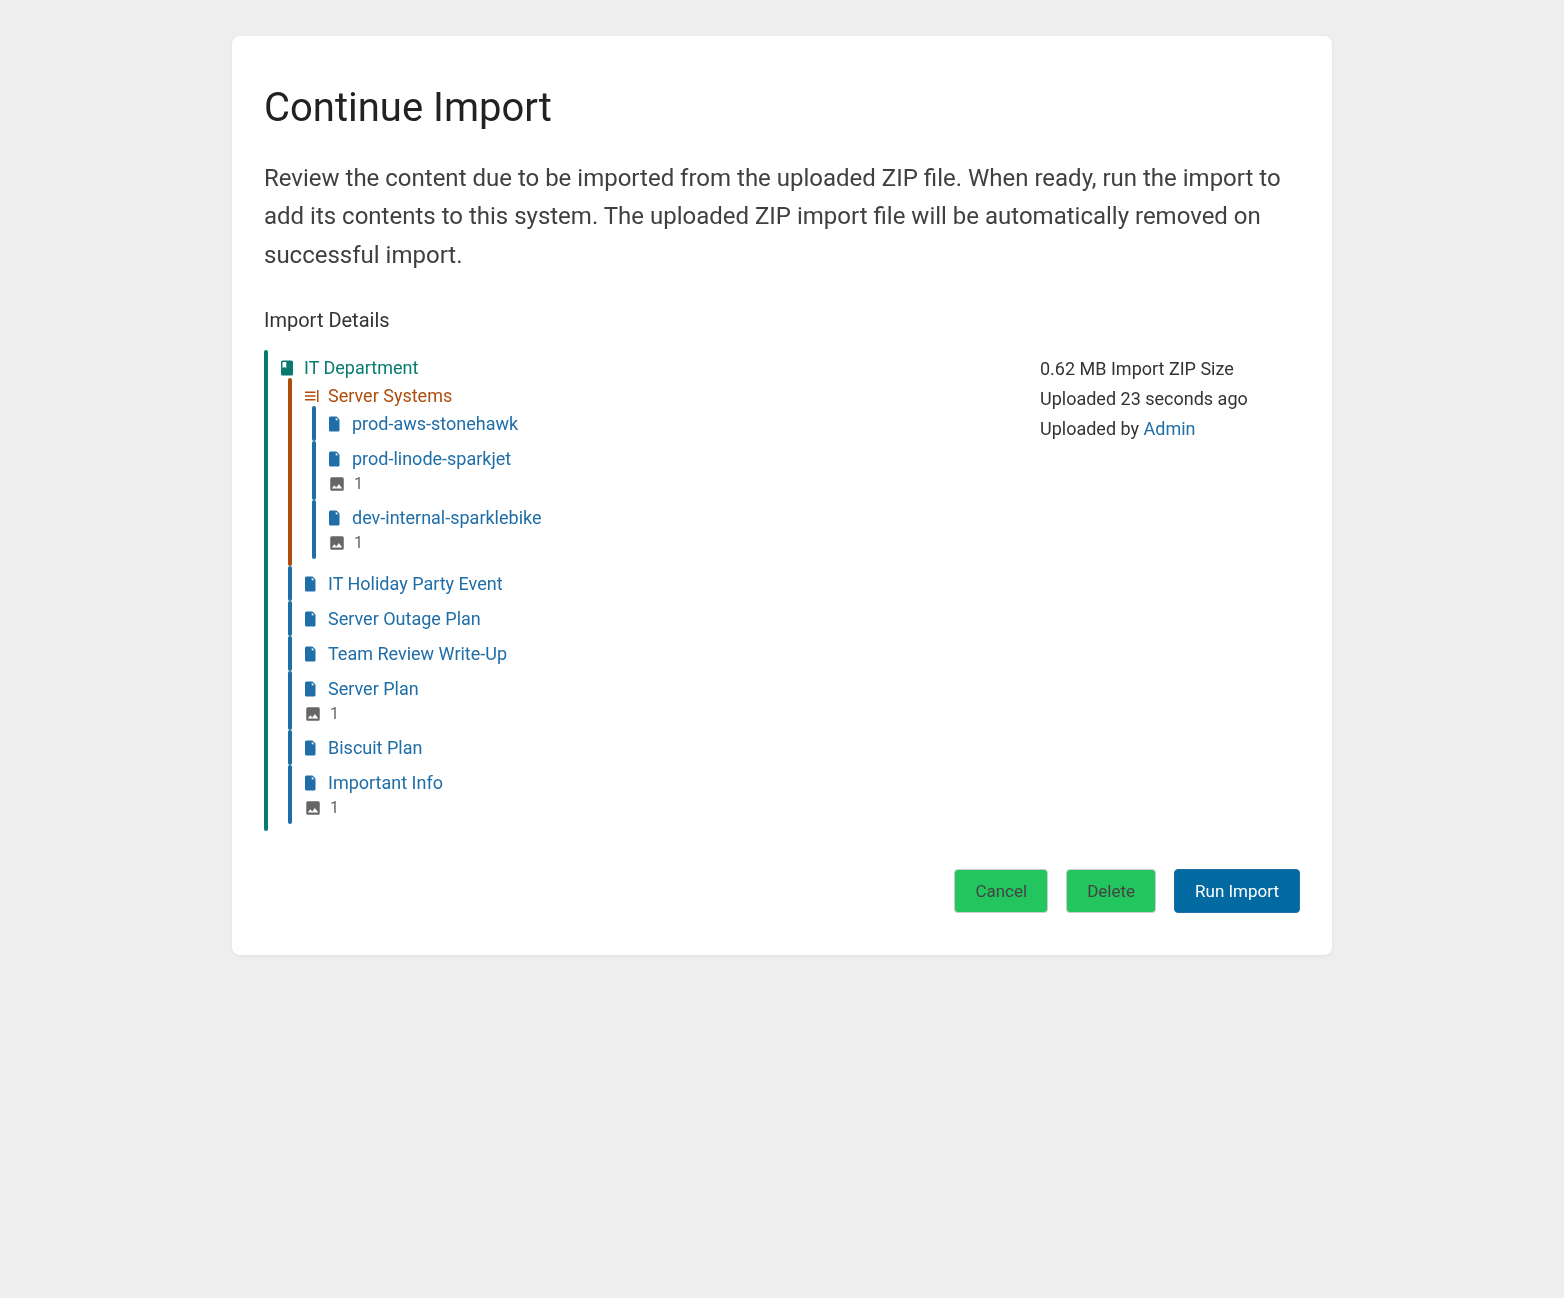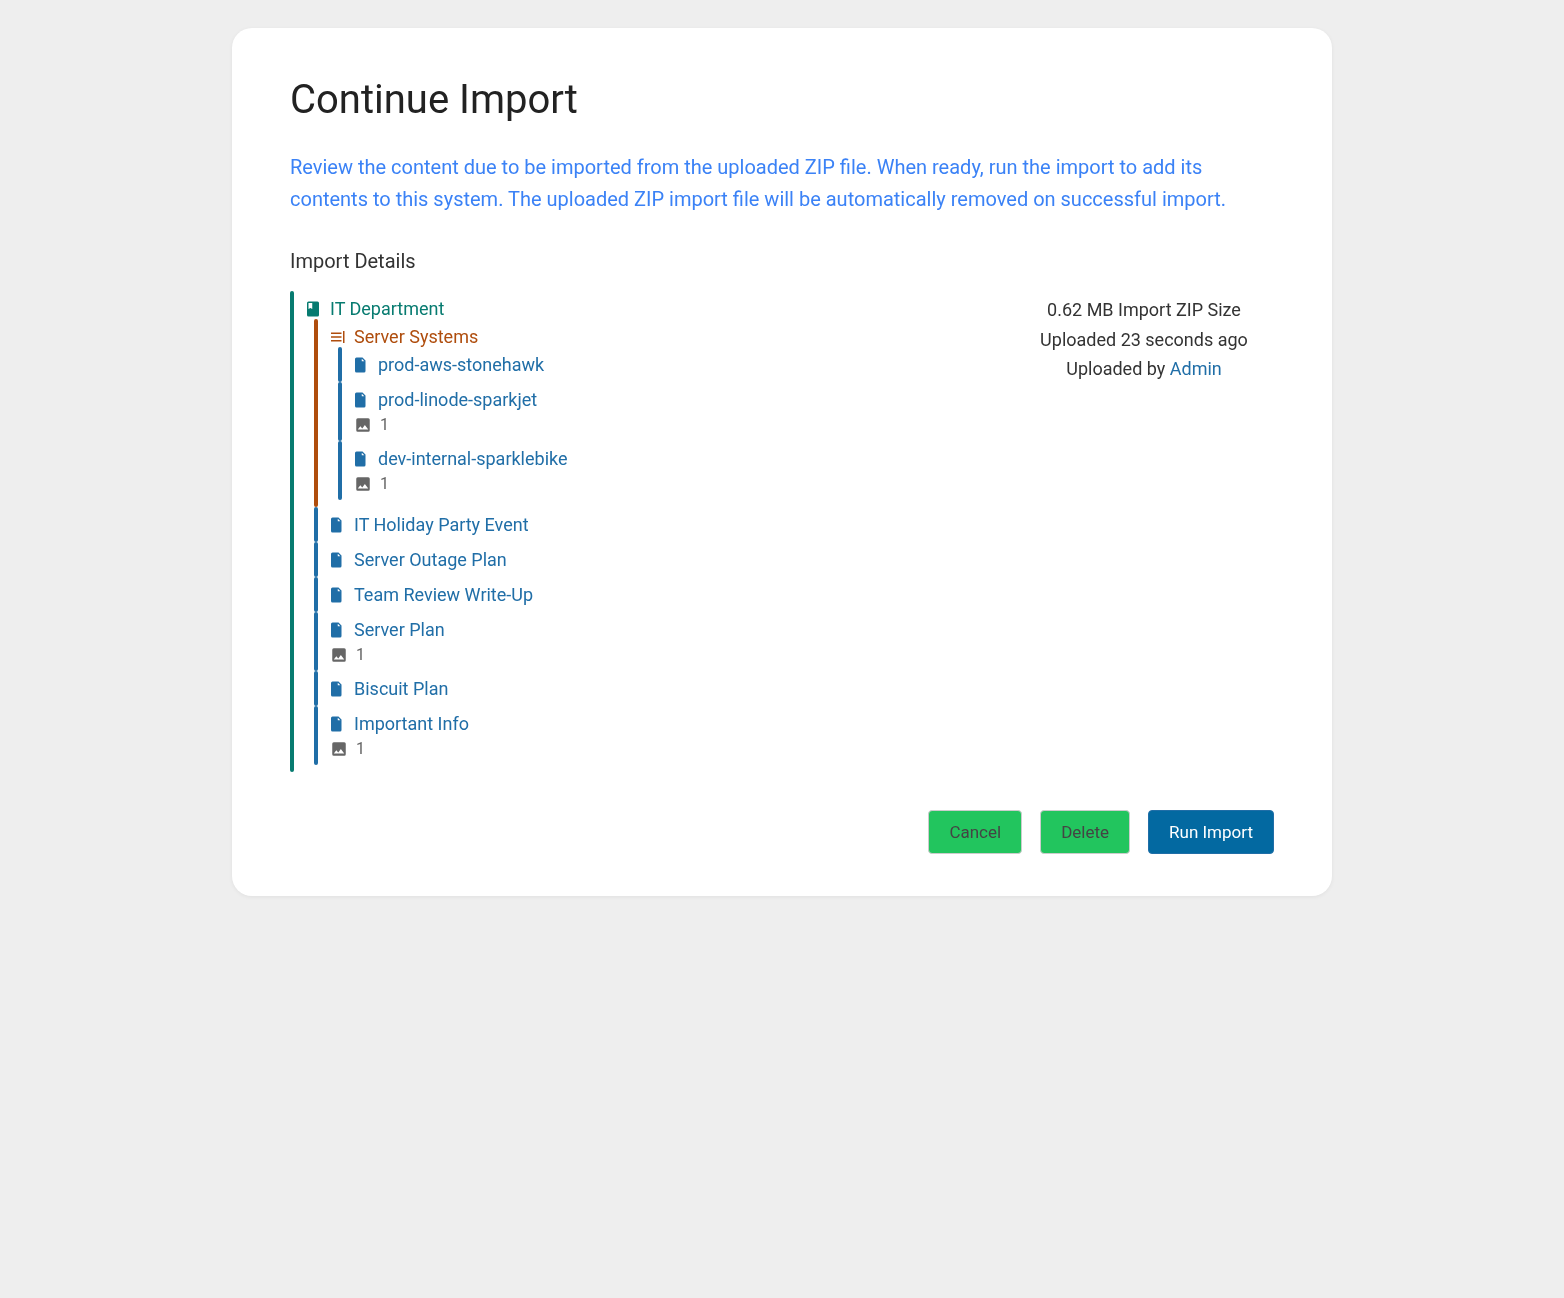--- a/index.html
+++ b/index.html
@@ -6,53 +6,53 @@
   html, body { height: 100%; }
   body{
     background:#eeeeee;
     font-family: -apple-system, BlinkMacSystemFont, "Segoe UI", Roboto, "Helvetica Neue", Arial, sans-serif;
     color:#333;
     padding:24px 60px 40px;
     font-size:16px;
   }
   .card{
     background:#fff;
-    border-radius:20px;
+    border-radius:8px;
     box-shadow: 0 1px 4px rgba(0,0,0,0.06);
-    padding: 48px 58px 42px;
+    padding: 48px 32px 42px;
     max-width: 1100px;
-    margin: 4px auto;
+    margin: 12px auto;
   }
   h1.title{
     font-weight:400;
     font-size:40px;
     color:#222;
     margin-bottom:28px;
   }
   p.description{
-    font-size:20px;
+    font-size:24px;
     line-height:1.6;
-    color:#3b82f6;
+    color:#404040;
     margin-bottom:34px;
   }
   h2.section-heading{
     font-weight:400;
     font-size:20px;
     color:#333;
     margin-bottom:18px;
   }
   .details-row{
     display:flex;
     align-items:flex-start;
     gap:40px;
   }
   .tree-col{ flex:1 1 auto; }
   .meta-col{
     flex:0 0 auto;
-    text-align:center;
+    text-align:left;
     color:#333;
     font-size:18px;
     line-height:1.65;
     padding-top:4px;
     min-width:260px;
   }
   .meta-col a{ color:#206ea7; text-decoration:none; }
 
   
   .tree{ font-size:18px; }

